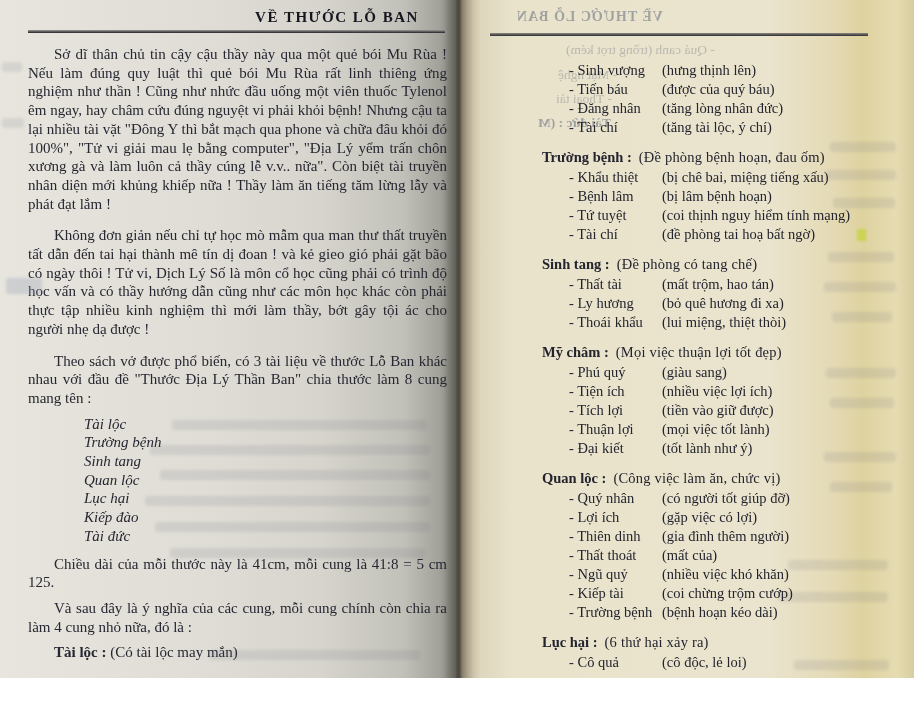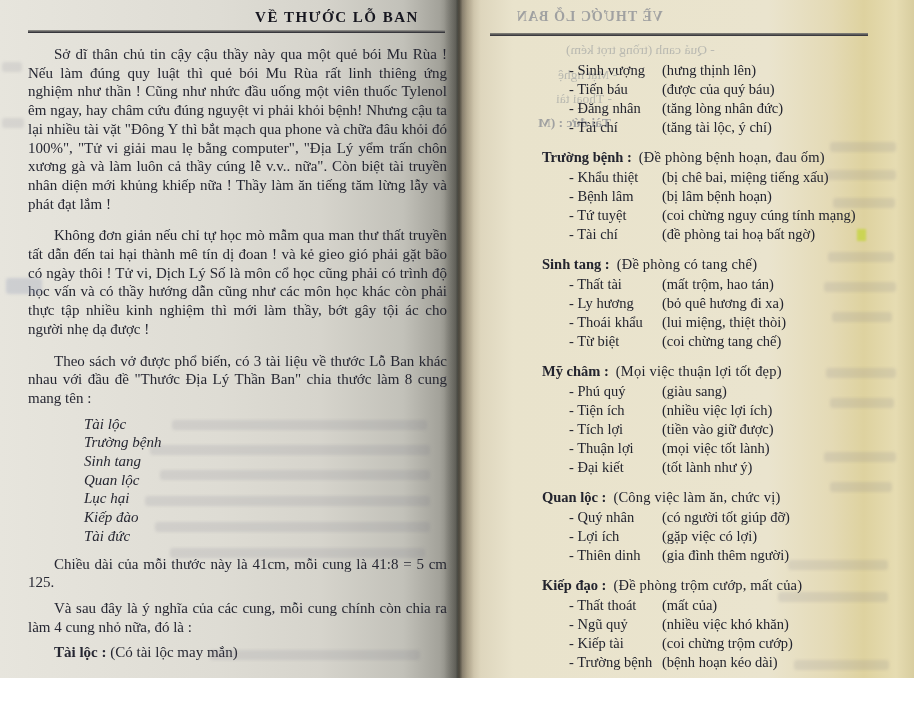--- a/index.html
+++ b/index.html
@@ -162,21 +162,21 @@
       <div class="rp-row rp-item">
         <span class="rp-term">- Khẩu thiệt</span>
         <span class="rp-meaning">(bị chê bai, miệng tiếng xấu)</span>
       </div>
       <div class="rp-row rp-item">
         <span class="rp-term">- Bệnh lâm</span>
         <span class="rp-meaning">(bị lâm bệnh hoạn)</span>
       </div>
       <div class="rp-row rp-item">
         <span class="rp-term">- Tứ tuyệt</span>
-        <span class="rp-meaning">(coi chừng nguy cúng tính mạng)</span>
+        <span class="rp-meaning">(coi thịnh nguy hiểm tính mạng)</span>
       </div>
       <div class="rp-row rp-item">
         <span class="rp-term">- Tài chí</span>
         <span class="rp-meaning">(đề phòng tai hoạ bất ngờ)</span>
       </div>
 
       <div class="rp-row rp-heading">
         <span class="rp-title">Sinh tang :</span>
         <span class="rp-desc">(Đề phòng có tang chế)</span>
       </div>
@@ -185,24 +185,20 @@
         <span class="rp-meaning">(mất trộm, hao tán)</span>
       </div>
       <div class="rp-row rp-item">
         <span class="rp-term">- Ly hương</span>
         <span class="rp-meaning">(bỏ quê hương đi xa)</span>
       </div>
       <div class="rp-row rp-item">
         <span class="rp-term">- Thoái khẩu</span>
         <span class="rp-meaning">(lui miệng, thiệt thòi)</span>
       </div>
-      <div class="rp-row rp-item">
-        <span class="rp-term">- Từ biệt</span>
-        <span class="rp-meaning">(coi chừng tang chế)</span>
-      </div>
 
       <div class="rp-row rp-heading">
         <span class="rp-title">Mỹ châm :</span>
         <span class="rp-desc">(Mọi việc thuận lợi tốt đẹp)</span>
       </div>
       <div class="rp-row rp-item">
         <span class="rp-term">- Phú quý</span>
         <span class="rp-meaning">(giàu sang)</span>
       </div>
       <div class="rp-row rp-item">
@@ -232,24 +228,20 @@
       </div>
       <div class="rp-row rp-item">
         <span class="rp-term">- Lợi ích</span>
         <span class="rp-meaning">(gặp việc có lợi)</span>
       </div>
       <div class="rp-row rp-item">
         <span class="rp-term">- Thiên dinh</span>
         <span class="rp-meaning">(gia đình thêm người)</span>
       </div>
 
-      <div class="rp-row rp-heading">
-        <span class="rp-title">Kiếp đạo :</span>
-        <span class="rp-desc">(Đề phòng trộm cướp, mất của)</span>
-      </div>
       <div class="rp-row rp-item">
         <span class="rp-term">- Thất thoát</span>
         <span class="rp-meaning">(mất của)</span>
       </div>
       <div class="rp-row rp-item">
         <span class="rp-term">- Ngũ quỷ</span>
         <span class="rp-meaning">(nhiều việc khó khăn)</span>
       </div>
       <div class="rp-row rp-item">
         <span class="rp-term">- Kiếp tài</span>

